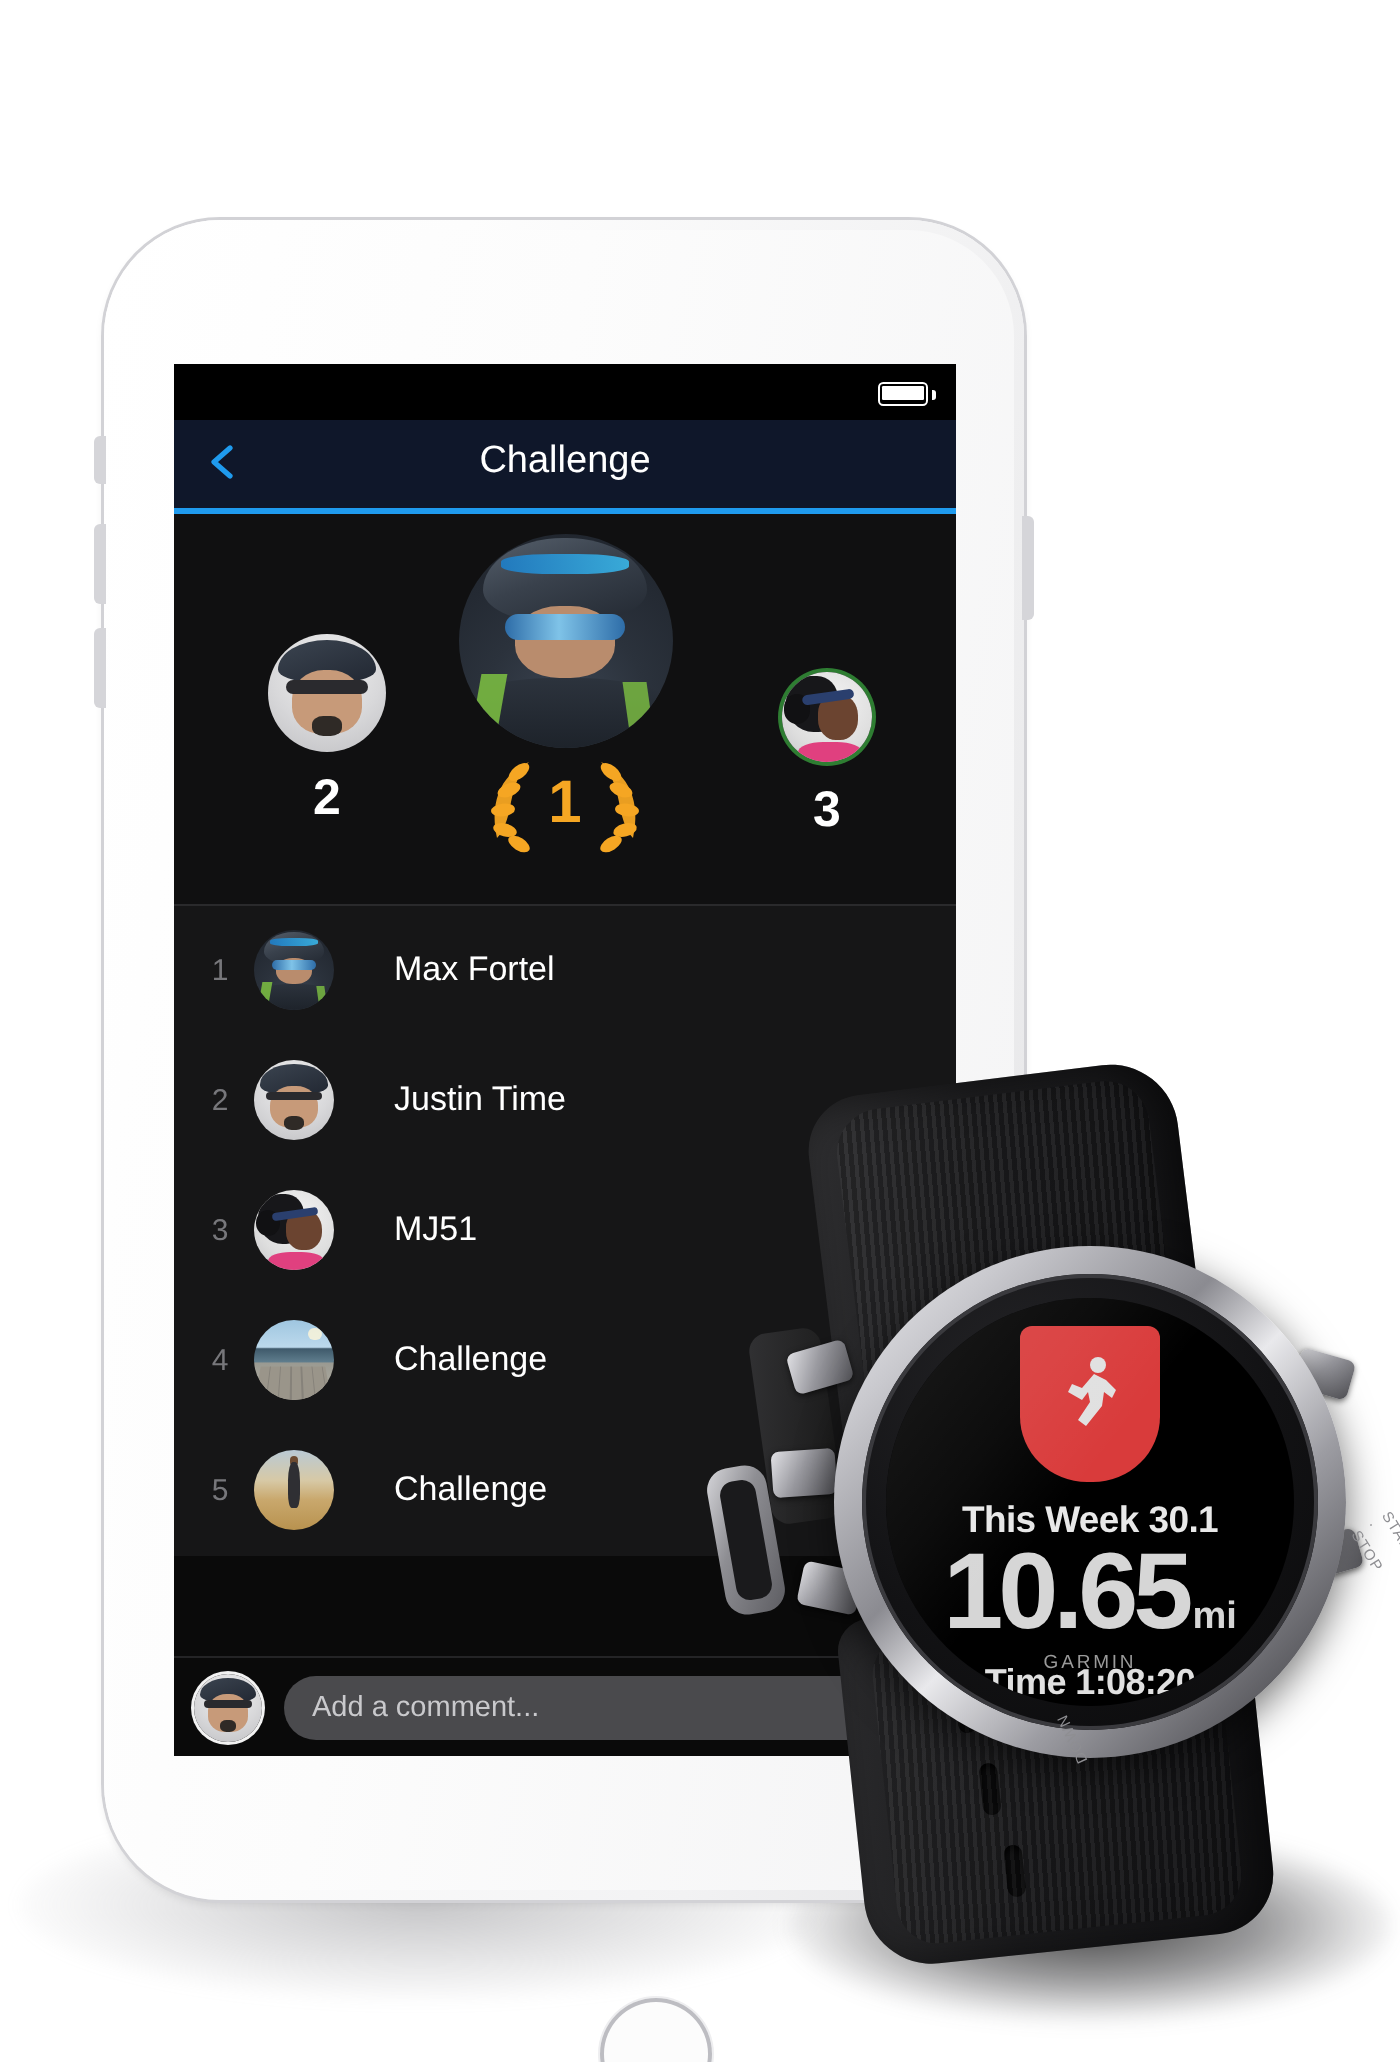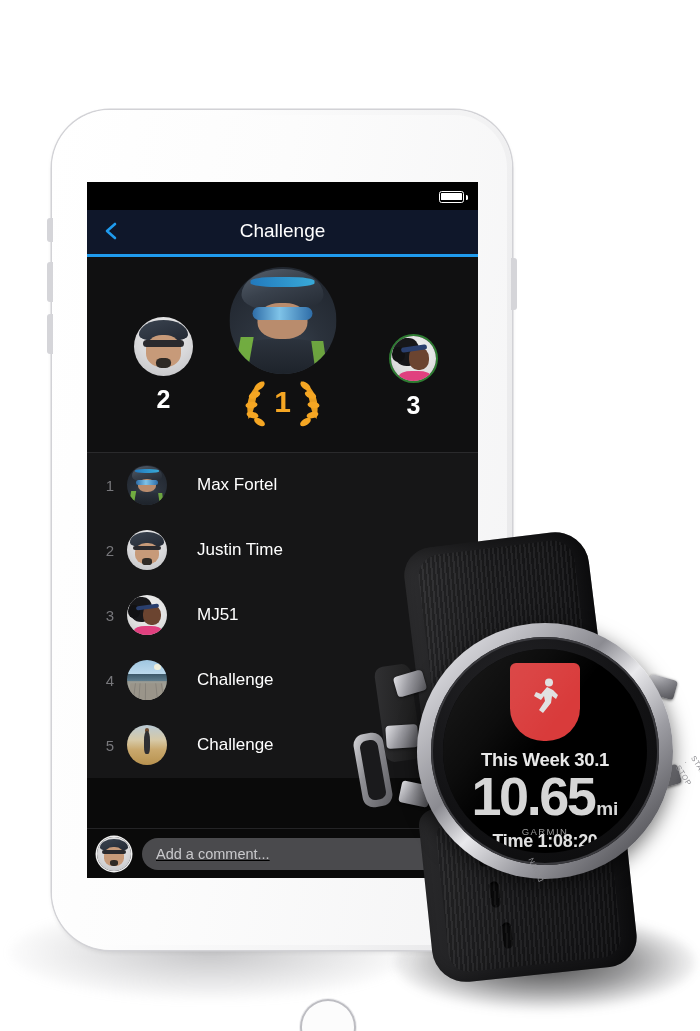--- a/index.html
+++ b/index.html
@@ -86,21 +86,21 @@
   .board{background:#161617;}
   .row{display:flex;align-items:center;height:65px;padding:0 0 0 8px;box-sizing:border-box;}
   .row-rank{width:30px;text-align:center;color:#77777b;font-size:15px;flex:none;}
   .row-av{width:40px;height:40px;border-radius:50%;overflow:hidden;flex:none;
           margin-left:2px;position:relative;}
   .row-name{color:#fff;font-size:17px;margin-left:30px;}
 
   
   .commentbar{position:absolute;left:0;right:0;bottom:0;height:50px;background:#0a0a0a;
     display:flex;align-items:center;padding:0 10px;box-sizing:border-box;
-    border-top:1px solid #242426;text-decoration:underline;}
+    border-top:1px solid #242426;}
   .comment-av{width:34px;height:34px;border-radius:50%;overflow:hidden;flex:none;position:relative;
     box-shadow:0 0 0 1.5px #f2f2f2;}
   .comment-input{flex:1;height:32px;margin-left:11px;background:#4a4a4d;border-radius:16px;
     display:flex;align-items:center;padding:0 14px;box-sizing:border-box;
     color:#c9c9cc;font-size:14.5px;}
 
   
   .av{position:absolute;inset:0;}
   .av-cyclist{background:
      radial-gradient(circle at 50% 78%, #3a4350 0%, #2b323c 40%, #1d222a 100%);}

